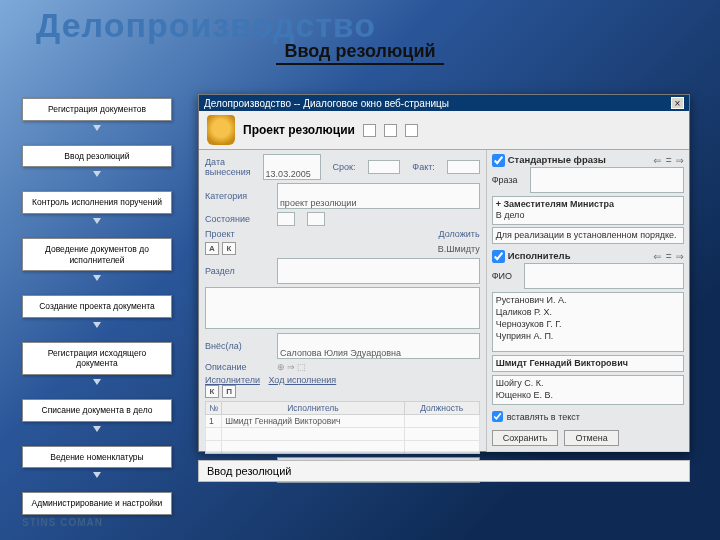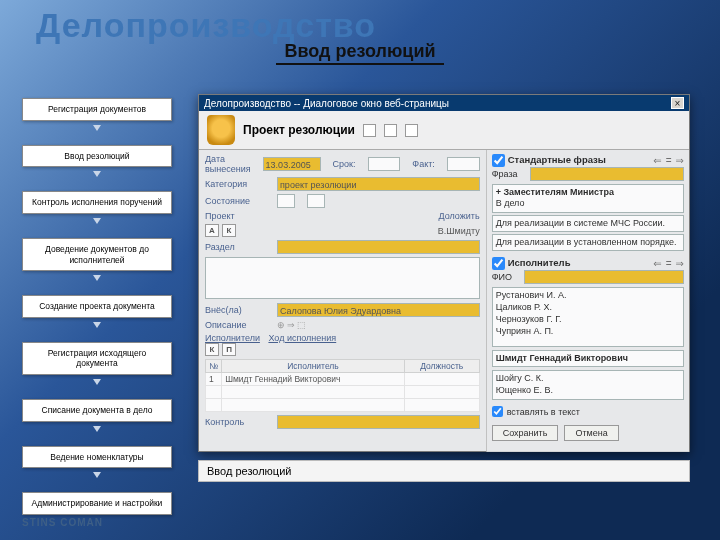--- a/index.html
+++ b/index.html
@@ -62,21 +62,21 @@
   }
   .dlg-body { display: flex; height: 302px; }
   .col-left { width: 58.5%; padding: 4px 6px; font-size: 9px; color: #333; }
   .col-right {
     width: 41.5%; border-left: 1px solid #b9b9b9; padding: 4px 5px;
     font-size: 9px; background: #e7e8ea;
   }
   .row { display: flex; align-items: center; gap: 12px; margin-bottom: 3px; }
   .lbl { width: 60px; color: #26437a; font-size: 9px; }
   .inp {
-    background: #eab308; border: 1px solid #9aa; height: 14px; padding: 0 2px;
+    background: #ffffff; border: 1px solid #9aa; height: 14px; padding: 12px 2px;
     font-size: 9px; line-height: 14px; flex: 1;
   }
   .inp.sm { flex: 0 0 58px; }
   .cell-blk {
     background: #fff; border: 1px solid #9aa; height: 14px;
     min-width: 18px; display: inline-block;
   }
   .sq {
     width: 14px; height: 13px; background: #fff; border: 1px solid #888;
     text-align: center; font-size: 8px; line-height: 11px; font-weight: bold;
@@ -254,21 +254,20 @@
           </span>
       </div>
       <div class="row">
         <span>Фраза</span>
         <span class="inp"></span>
       </div>
       <div class="rbox">
         <b>+ Заместителям Министра</b><br>
         <span>В дело</span>
       </div>
-      <div class="rbox">Для реализации в системе МЧС России.</div>
       <div class="rbox">Для реализации в установленном порядке.</div>
 
       <div style="display:flex;align-items:center;margin-top:6px">
         <input type="checkbox" checked="" style="">
         <span class="rhead" style="margin-left:3px">Исполнитель</span>
         <span class="rnav" style="margin-left:auto">
             <span>⇐</span>
             <span>=</span>
             <span>⇒</span>
           </span>

